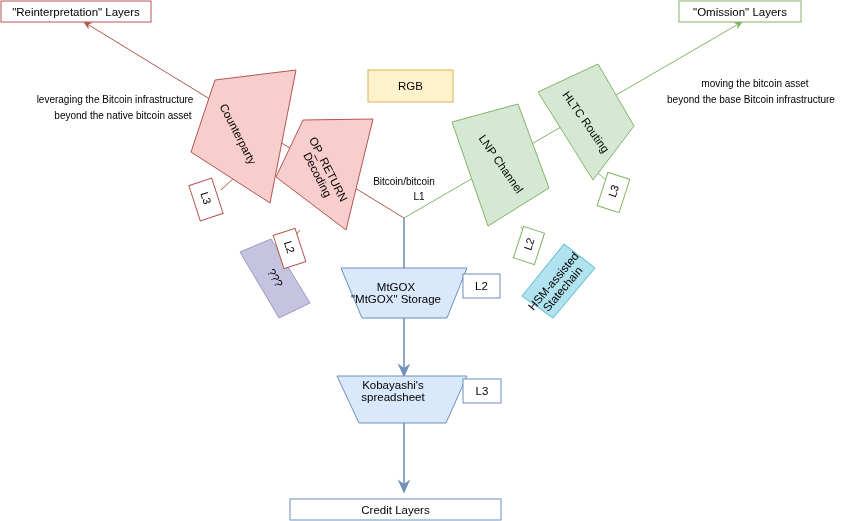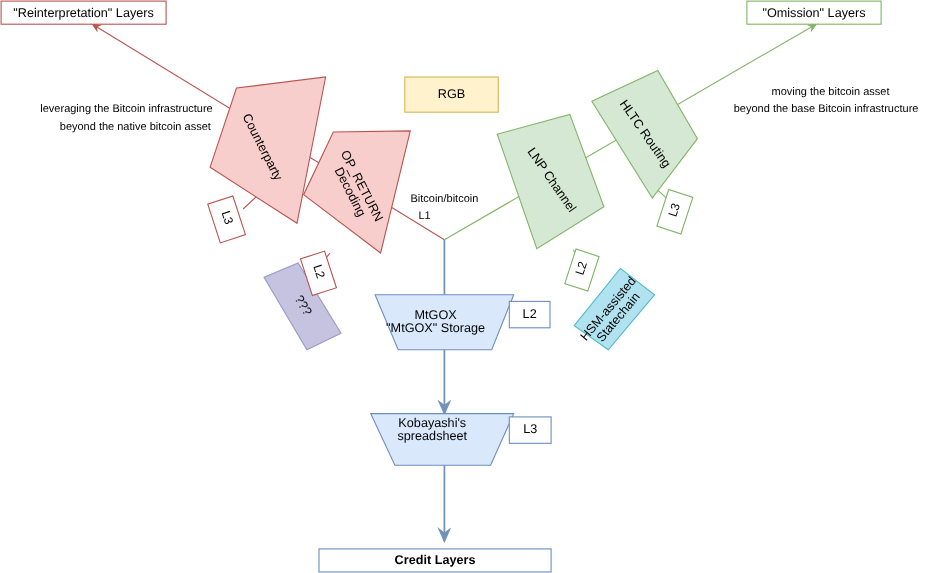--- a/index.html
+++ b/index.html
@@ -88,21 +88,21 @@
 <div class="boxtext" style="left:1px;top:1px;width:150px;height:21px;">"Reinterpretation" Layers</div>
 <div class="boxtext" style="left:679px;top:1px;width:122px;height:21px;">"Omission" Layers</div>
 
 <div class="lbl note" style="left:20px;top:94px;width:190px;">leveraging the Bitcoin infrastructure</div>
 <div class="lbl note" style="left:28px;top:110px;width:190px;">beyond the native bitcoin asset</div>
 
 <div class="lbl note" style="left:660px;top:78px;width:190px;">moving the bitcoin asset</div>
 <div class="lbl note" style="left:651px;top:94px;width:200px;">beyond the base Bitcoin infrastructure</div>
 
 <div class="lbl note" style="left:330px;top:176px;width:148px;">Bitcoin/bitcoin</div>
-<div class="lbl note" style="left:312px;top:191px;width:148px;">L1</div>
+<div class="lbl note" style="left:345px;top:191px;width:148px;">L1</div>
 
 <div class="boxtext" style="left:368px;top:70px;width:85px;height:32px;">RGB</div>
 
 <div class="shapetext" style="left:183px;top:128px;width:110px;transform:rotate(63deg);">Counterparty</div>
 
 <div class="shapetext" style="left:268px;top:160px;width:110px;transform:rotate(63deg);">OP_RETURN
 Decoding</div>
 
 <div class="shapetext" style="left:446px;top:158px;width:110px;transform:rotate(55deg);">LNP Channel</div>
 
@@ -112,20 +112,20 @@
 
 <div class="shapetext" style="left:503px;top:273px;width:110px;transform:rotate(-50deg);">HSM-assisted
 Statechain</div>
 
 <div class="boxtext" style="left:341px;top:268px;width:110px;height:50px;">MtGOX
 "MtGOX" Storage</div>
 
 <div class="boxtext" style="left:337px;top:376px;width:112px;height:30px;">Kobayashi's
 spreadsheet</div>
 
-<div class="boxtext" style="left:290px;top:499px;width:211px;height:21px;font-weight:bold;">Credit Layers</div>
+<div class="boxtext" style="left:290px;top:499px;width:211px;height:21px;">Credit Layers</div>
 
 <div class="tinytext" style="left:194px;top:192px;width:24px;transform:rotate(72deg);">L3</div>
 <div class="tinytext" style="left:278px;top:241px;width:23px;transform:rotate(72deg);">L2</div>
 <div class="tinytext" style="left:602px;top:185px;width:23px;transform:rotate(-72deg);">L3</div>
 <div class="tinytext" style="left:518px;top:238px;width:22px;transform:rotate(-72deg);">L2</div>
 <div class="boxtext" style="left:463px;top:274px;width:37px;height:24px;">L2</div>
 <div class="boxtext" style="left:463px;top:379px;width:38px;height:24px;">L3</div>
 
 </body></html>

